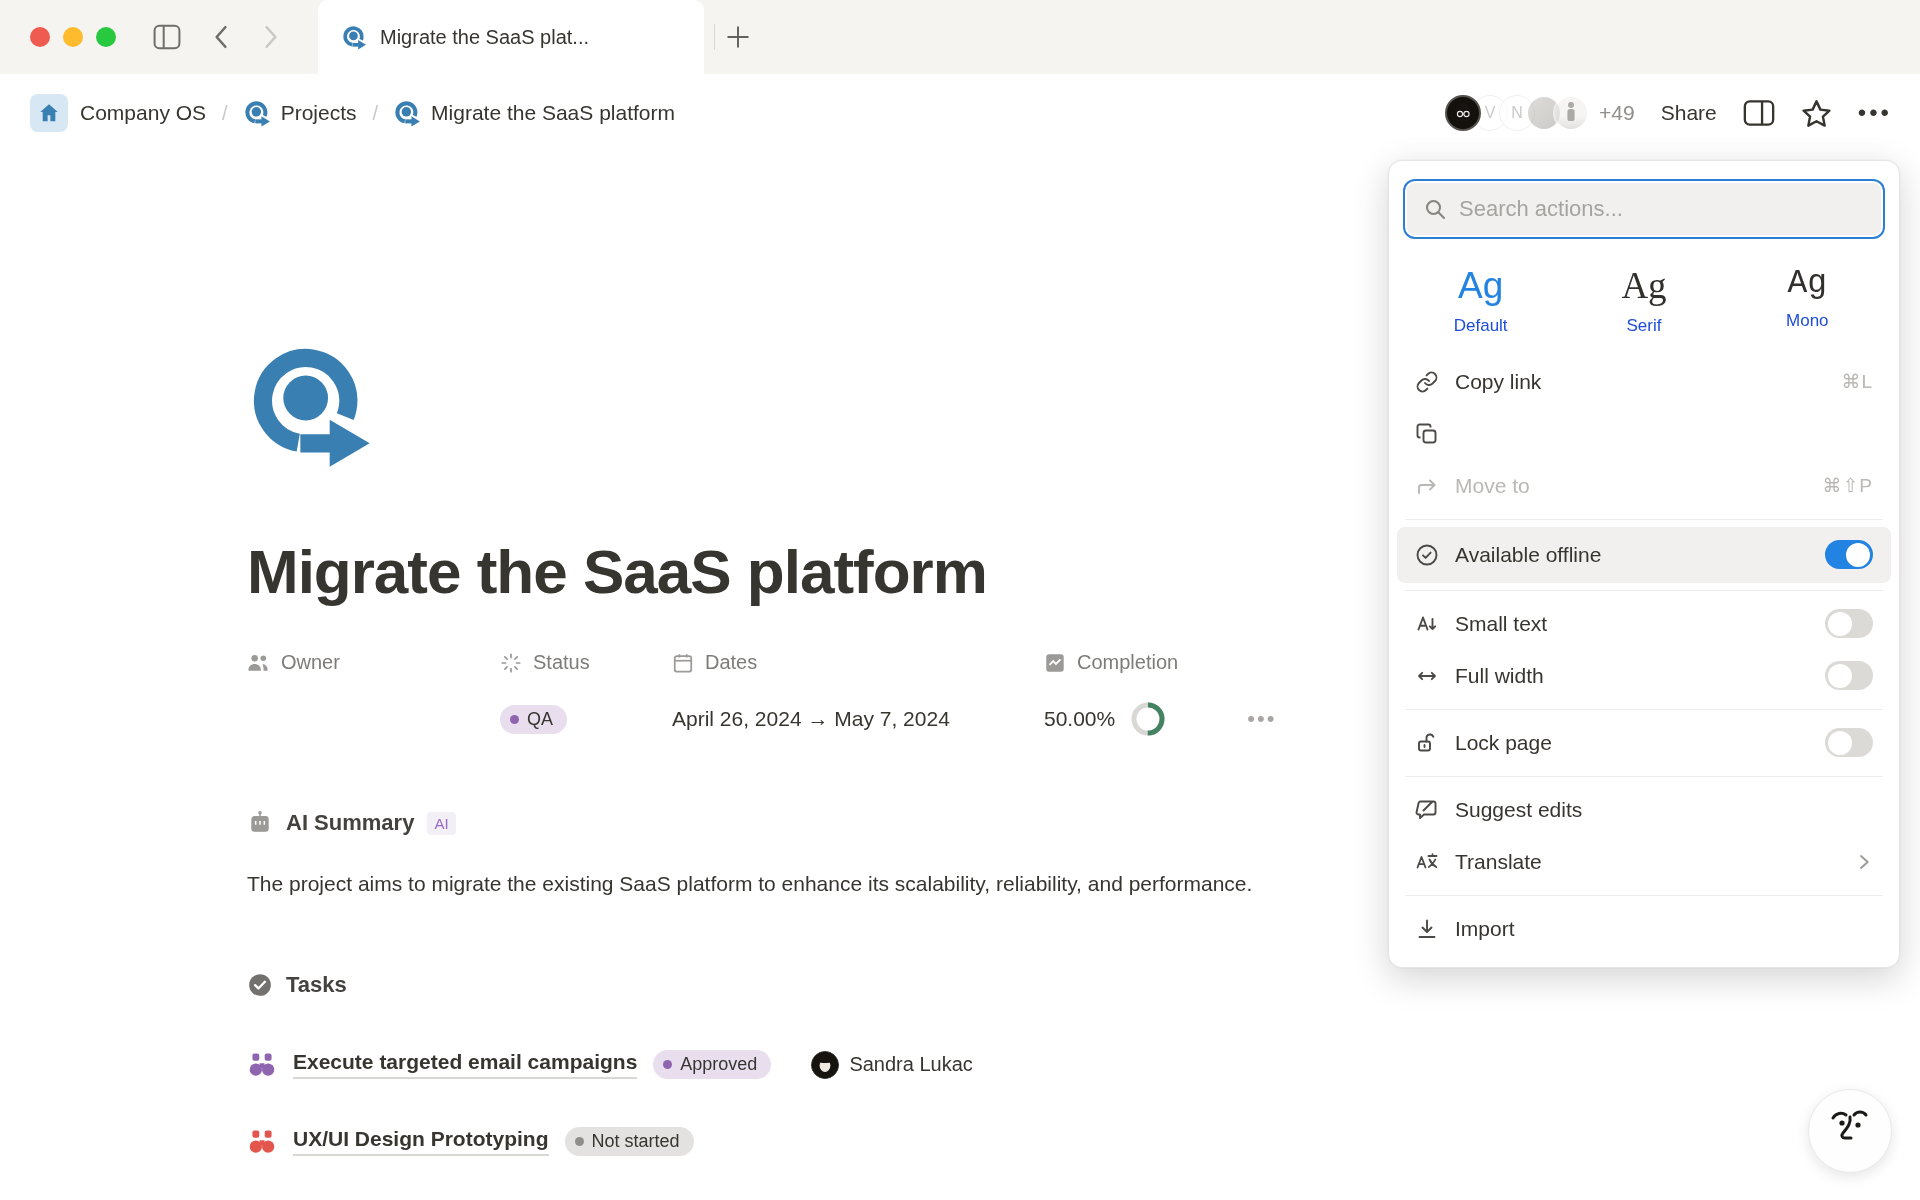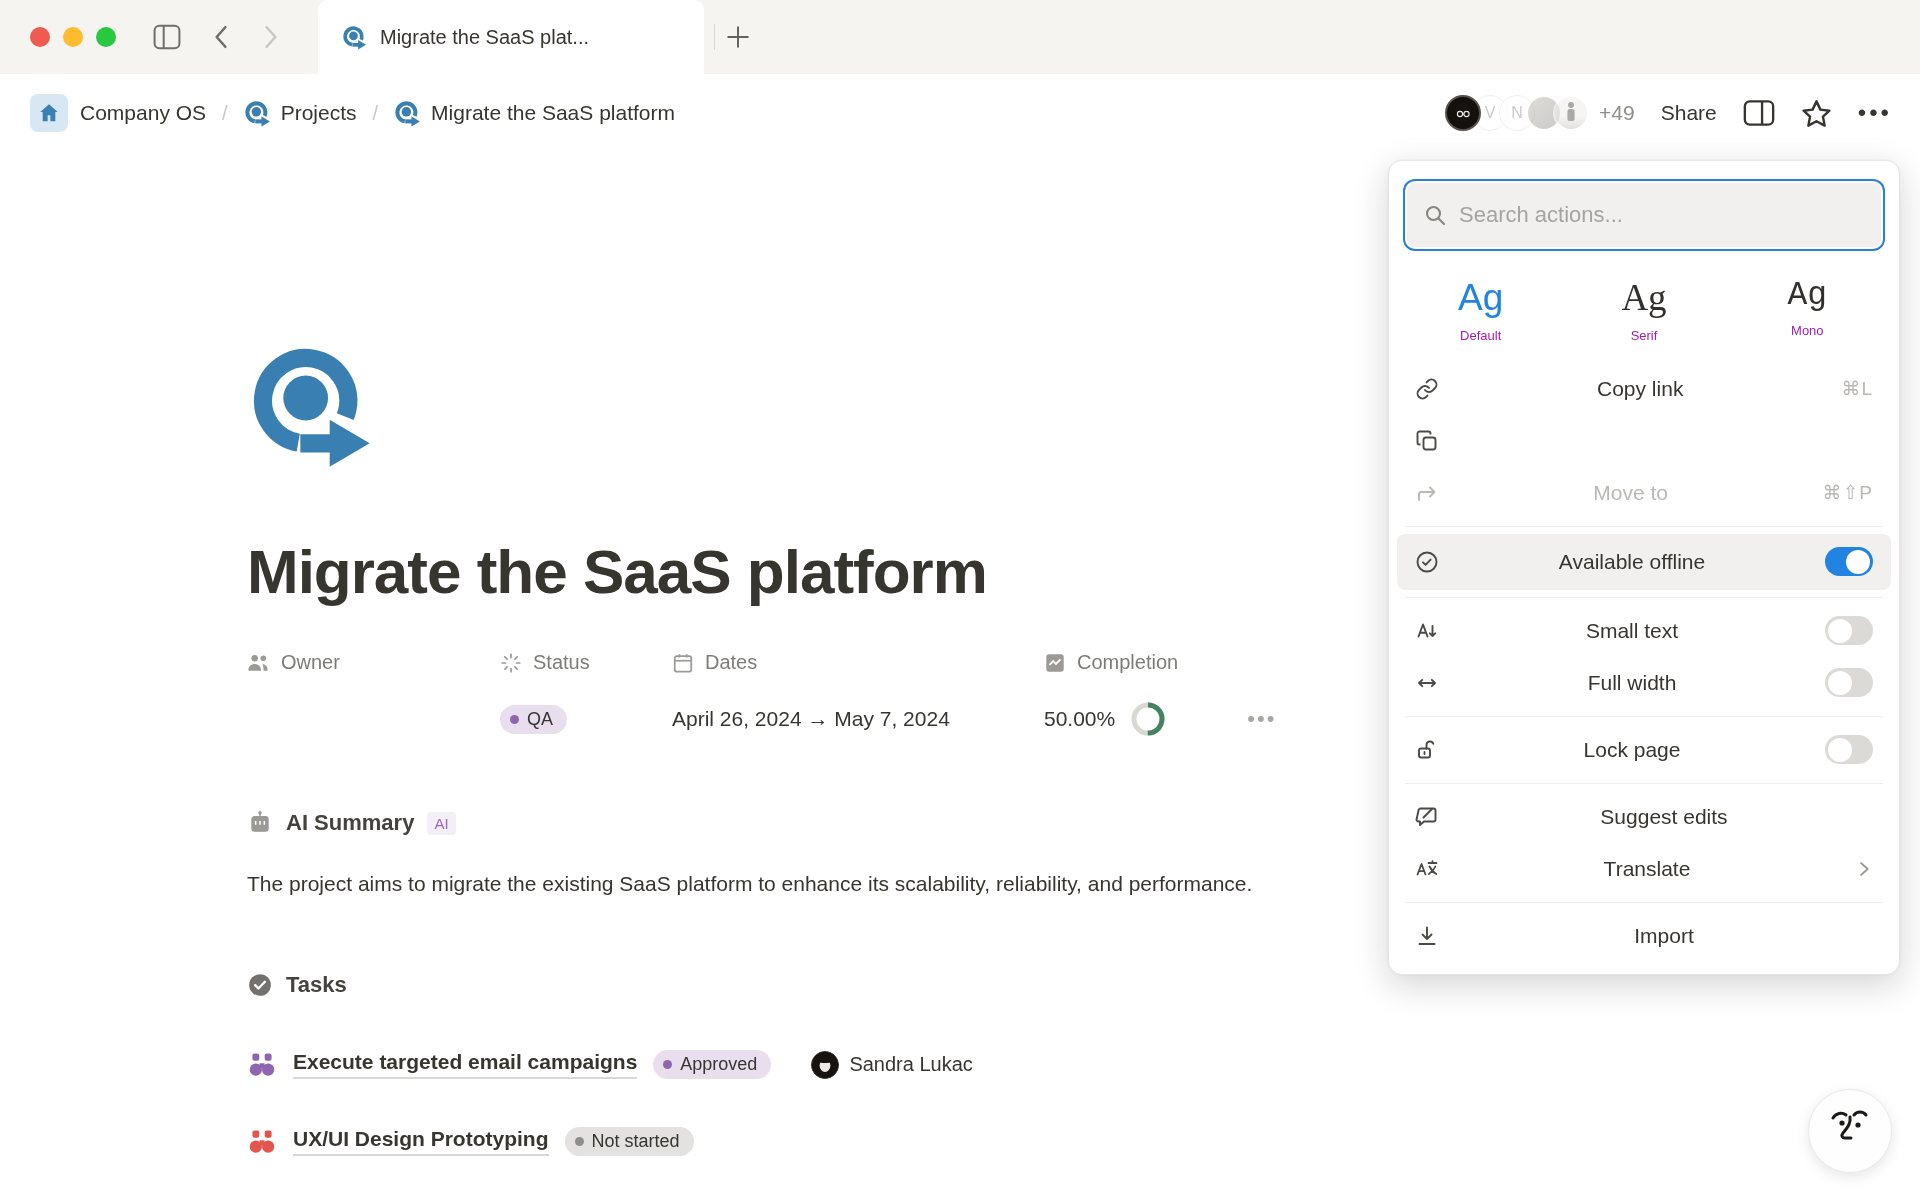--- a/index.html
+++ b/index.html
@@ -62,34 +62,34 @@
   .body-text { margin-top:36px; font-size:21px; color:#37352f; white-space:nowrap; }
   .robot { color:#9b9a97; }
 
   .task-row { display:flex; align-items:center; gap:16px; margin-top:48px; }
   .task-title { font-size:21px; font-weight:600; color:#37352f; border-bottom:2px solid #d9d7d3; padding-bottom:3px; cursor:pointer; }
   .task-assignee { display:flex; align-items:center; gap:10px; margin-left:24px; font-size:20px; }
   .mini-avatar.dark { background:#17130f; border:1px solid #3c3936; }
 
   
   .panel { position:absolute; left:1388px; top:160px; width:512px; background:#fff; border-radius:14px; border:1px solid #e8e6e3; box-shadow:0 10px 34px rgba(15,15,15,.18), 0 0 0 1px rgba(15,15,15,.02); padding:16px 0 12px; z-index:10; }
-  .search-box { margin:4px 16px 10px; height:68px; background:#f1f0ee; border-radius:10px; border:2px solid #fff; box-shadow:0 0 0 2px #2a7fd4; display:flex; align-items:center; gap:12px; padding:0 16px; }
+  .search-box { margin:4px 16px 10px; height:56px; background:#f1f0ee; border-radius:10px; border:2px solid #fff; box-shadow:0 0 0 2px #2a7fd4; display:flex; align-items:center; gap:12px; padding:0 16px; }
   .search-box input { border:none; outline:none; background:transparent; font-size:22px; width:100%; color:#37352f; font-family:inherit; }
   .search-box input::placeholder { color:#a5a4a0; }
   .search-box svg { color:#86857f; flex:none; }
 
   .font-row { display:flex; margin:22px 10px 10px; }
   .font-opt { flex:1; text-align:center; cursor:pointer; padding:6px 0 10px; border-radius:8px; }
   .font-sample { font-size:37px; color:#32302c; line-height:1.15; }
   .font-opt.selected .font-sample { color:#2383e2; }
   .font-sample.serif { font-family:"Liberation Serif","DejaVu Serif",serif; }
   .font-sample.mono { font-family:"Liberation Mono","DejaVu Sans Mono",monospace; font-size:33px; }
-  .font-label { font-size:13px; color:#a21caf; margin-top:8px; }
-
-  .mi { display:flex; align-items:center; gap:16px; height:52px; padding:0 18px; margin:0 8px; border-radius:8px; font-size:21px; color:#37352f; cursor:pointer;text-align:center; }
+  .font-label { font-size:17px; color:#1d4ed8; margin-top:8px; }
+
+  .mi { display:flex; align-items:center; gap:16px; height:52px; padding:0 18px; margin:0 8px; border-radius:8px; font-size:21px; color:#37352f; cursor:pointer; }
   .mi svg { color:#4c4a46; flex:none; }
   .mi .grow { flex:1; }
   .mi .shortcut { color:#b9b8b4; font-size:19px; letter-spacing:1px; }
   .mi.disabled, .mi.disabled svg { color:#b9b8b4; cursor:default; }
   .mi.highlight { background:#f1f0ee; height:56px; }
   .divider { height:1px; background:#ededeb; margin:7px 16px; }
 
   .toggle { width:48px; height:29px; border-radius:15px; background:#dbdad7; position:relative; flex:none; cursor:pointer; }
   .toggle::after { content:""; position:absolute; top:2.5px; left:3px; width:24px; height:24px; border-radius:50%; background:#fff; }
   .toggle.on { background:#2383e2; }

